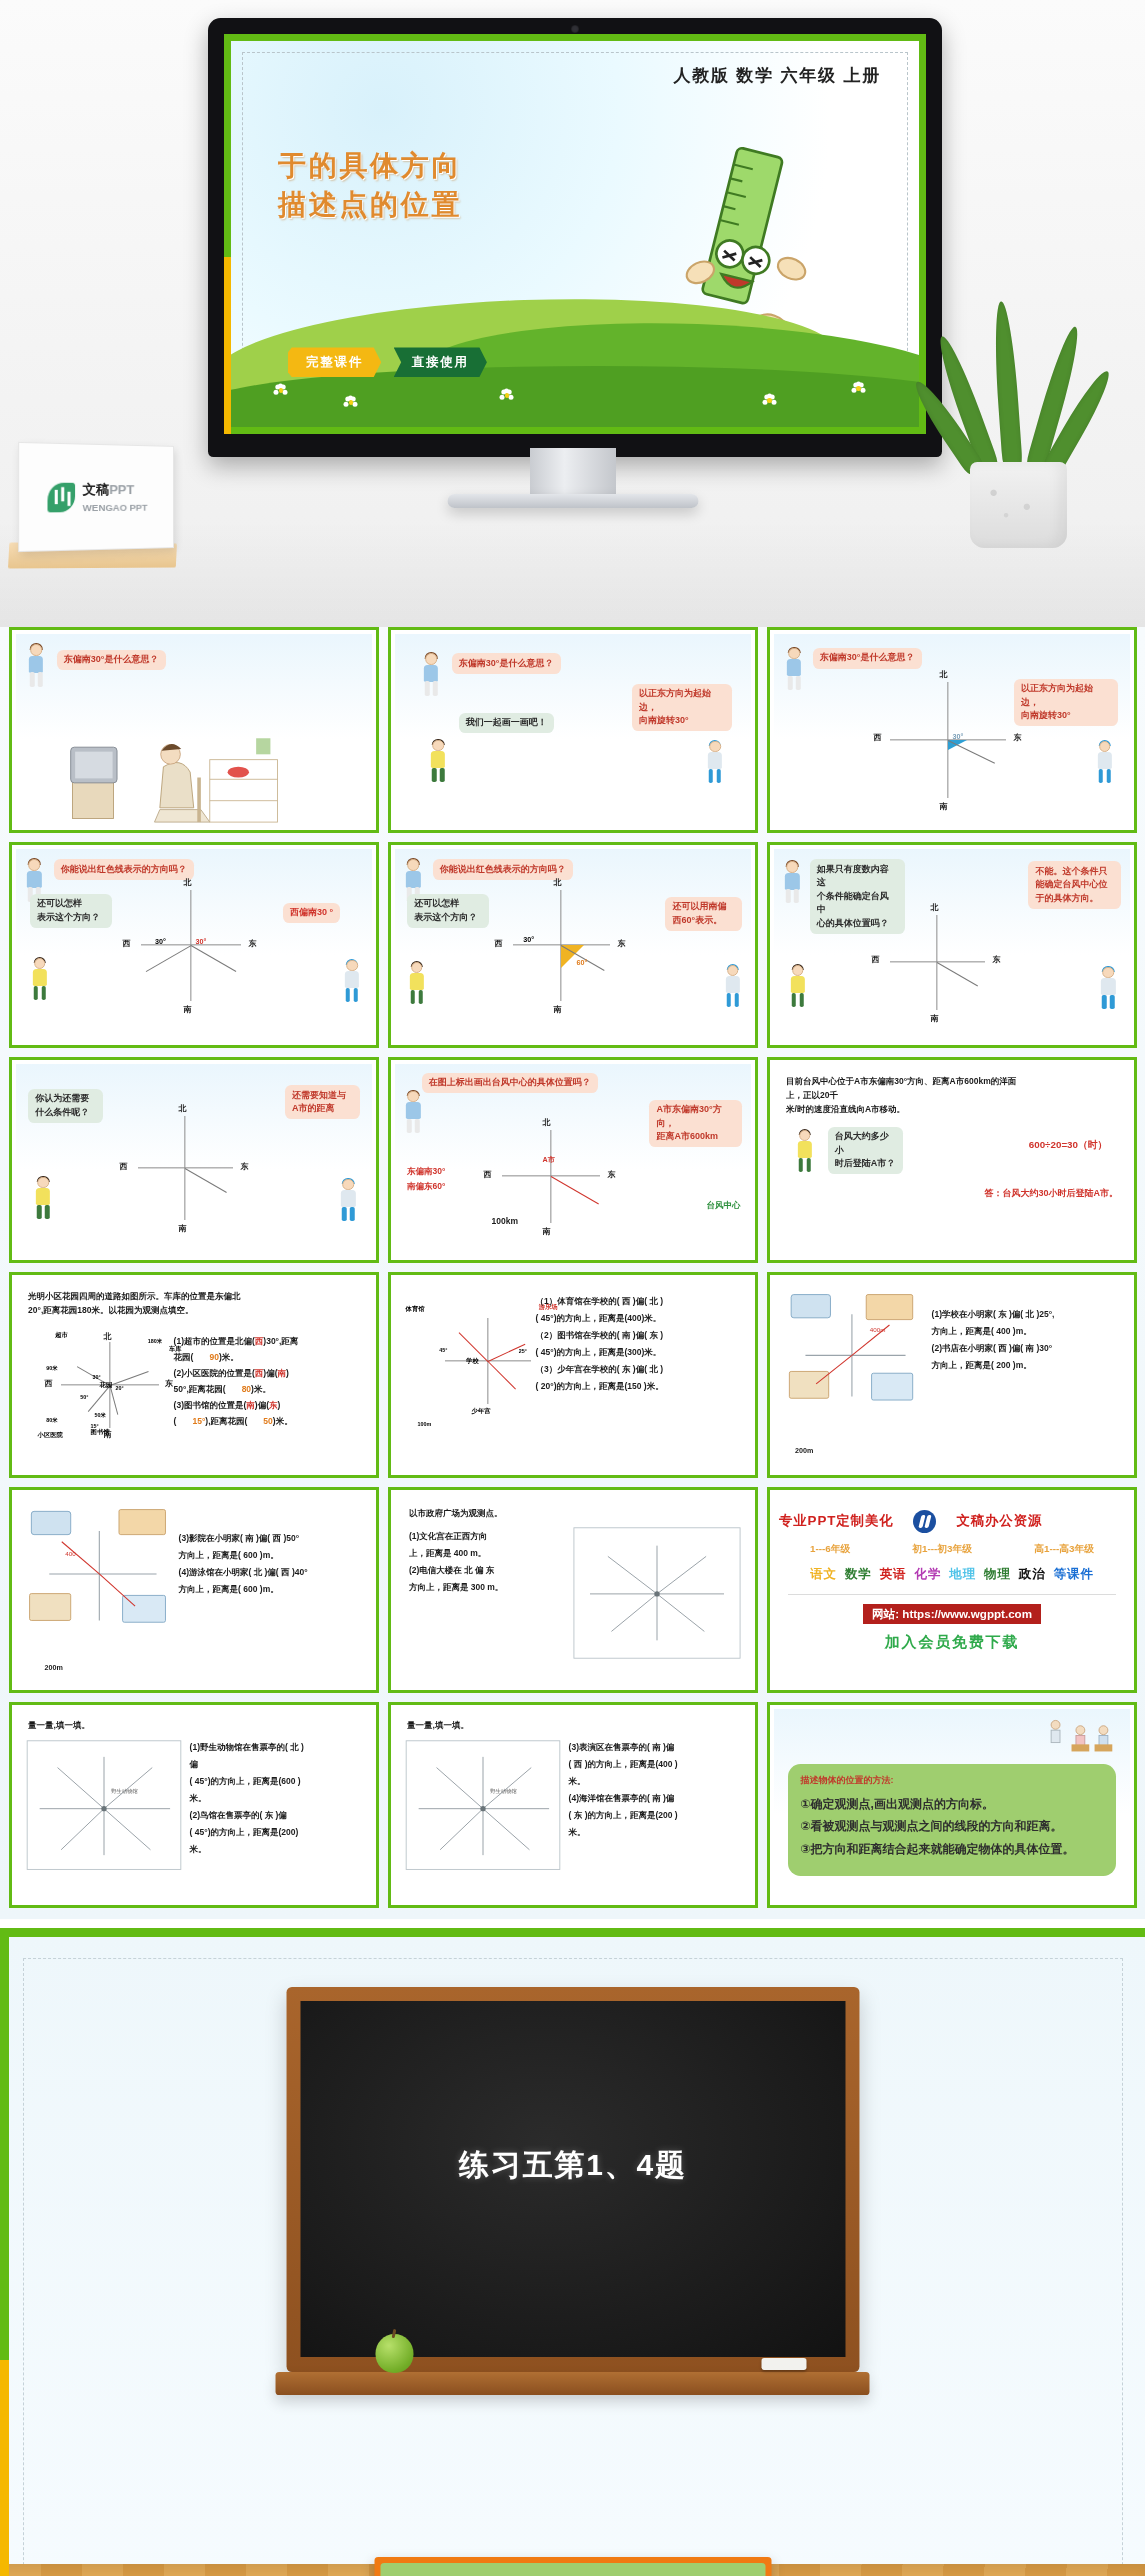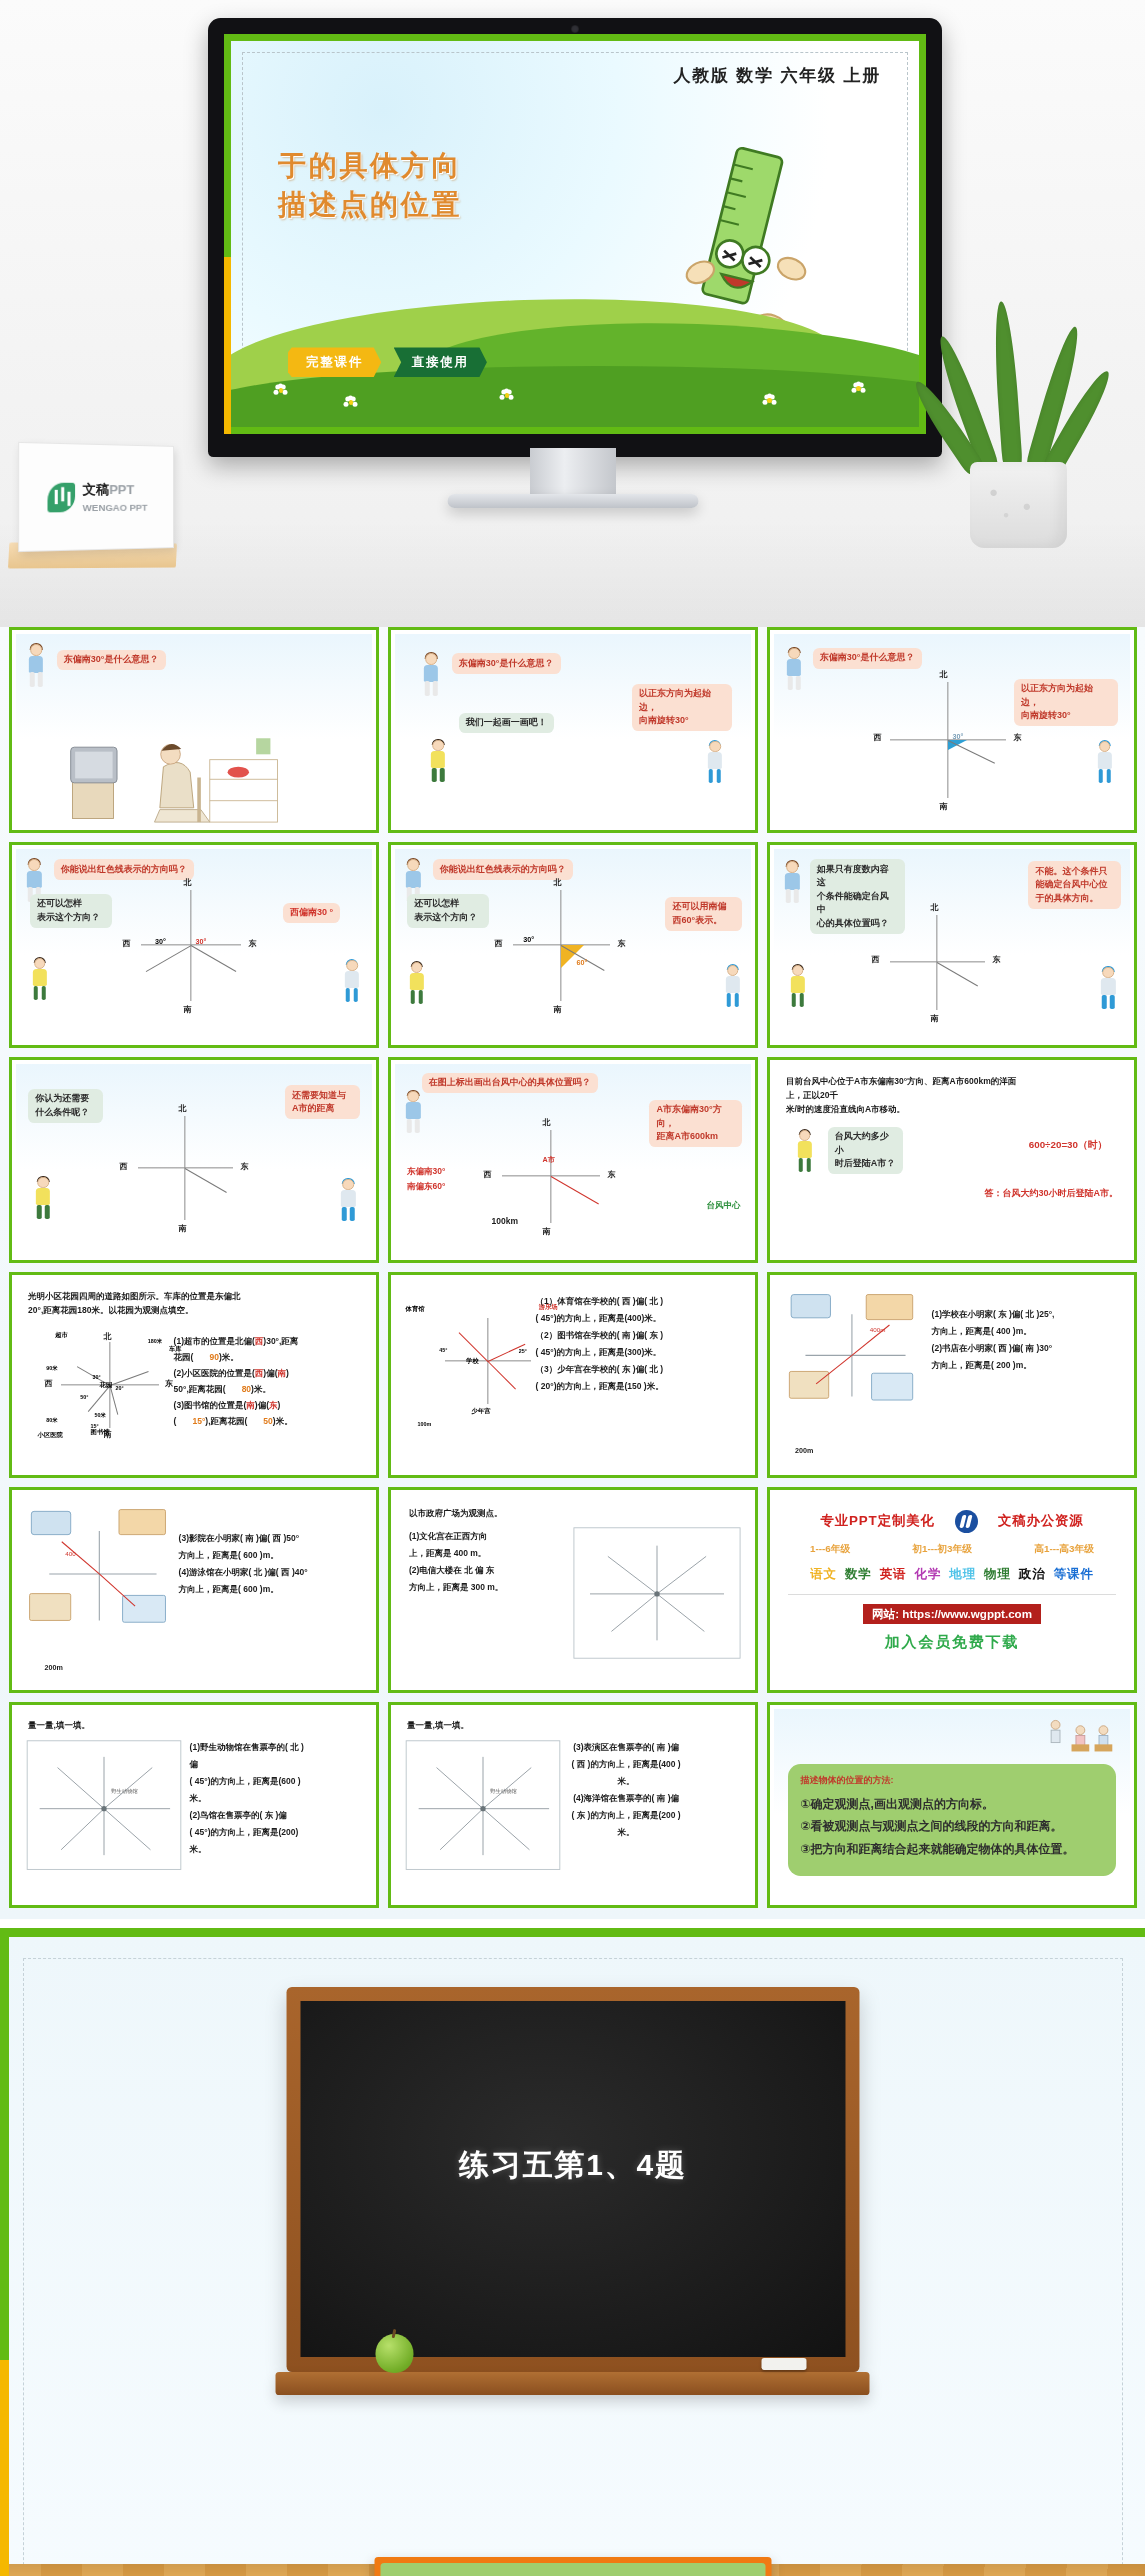--- a/index.html
+++ b/index.html
@@ -260,21 +260,21 @@
   .wedge{
     position:absolute; left:50%; top:50%;
     width:0;height:0;
     border-left:19.7px solid #2e9fd4;
     border-bottom:10.7px solid transparent;
   }
   .wedge.amber{ border-left-color:#f0b323; }
 
   
   .ad{ position:absolute; inset:0; background:#fff; padding:7.2px 5.4px; text-align:center; }
-  .ad-row1{ display:flex; align-items:center; justify-content:center; gap:20px; margin-top:9px;}
+  .ad-row1{ display:flex; align-items:center; justify-content:flex-start; gap:20px; margin-top:9px;}
   .ad-red{ font-size:13.4px; font-weight:bold; color:#d0221f; letter-spacing:0.9px; }
   .ad-logo{
     width:23px;height:23px;border-radius:50%;
     background:#1b4fa0; position:relative; flex:0 0 auto;
   }
   .ad-logo::before, .ad-logo::after{
     content:""; position:absolute; background:#fff; border-radius:1.8px;
   }
   .ad-logo::before{ left:6.3px; top:5.4px; width:3.6px;height:12.5px; transform:skewX(-14deg);}
   .ad-logo::after{ left:12.5px; top:5.4px; width:3.6px;height:12.5px; transform:skewX(-14deg);}
@@ -1082,21 +1082,21 @@
         <rect x="2" y="2" width="172" height="144" fill="none" stroke="#b9c3c9"></rect>
         <line x1="88" y1="20" x2="88" y2="130" stroke="#8f989e"></line>
         <line x1="16" y1="78" x2="162" y2="78" stroke="#8f989e"></line>
         <line x1="88" y1="78" x2="36" y2="32" stroke="#8f989e"></line>
         <line x1="88" y1="78" x2="142" y2="32" stroke="#8f989e"></line>
         <line x1="88" y1="78" x2="40" y2="124" stroke="#8f989e"></line>
         <line x1="88" y1="78" x2="140" y2="124" stroke="#8f989e"></line>
         <circle cx="88" cy="78" r="3" fill="#6a7479"></circle>
         <text x="96" y="60" font-size="6" fill="#555">野生动物馆</text>
       </svg>
-      <div class="txt-blk" style="left:174px;top:30px;width:115px;white-space:normal;line-height:2;text-align:center;">
+      <div class="txt-blk" style="left:174px;top:30px;width:115px;white-space:normal;line-height:2;">
         <div>(3)表演区在售票亭的( 南 )偏</div>
         <div>( 西 )的方向上，距离是(400 )</div>
         <div>米。</div>
         <div>(4)海洋馆在售票亭的( 南 )偏</div>
         <div>( 东 )的方向上，距离是(200 )</div>
         <div>米。</div>
       </div>
     </div>
   </div>
 

